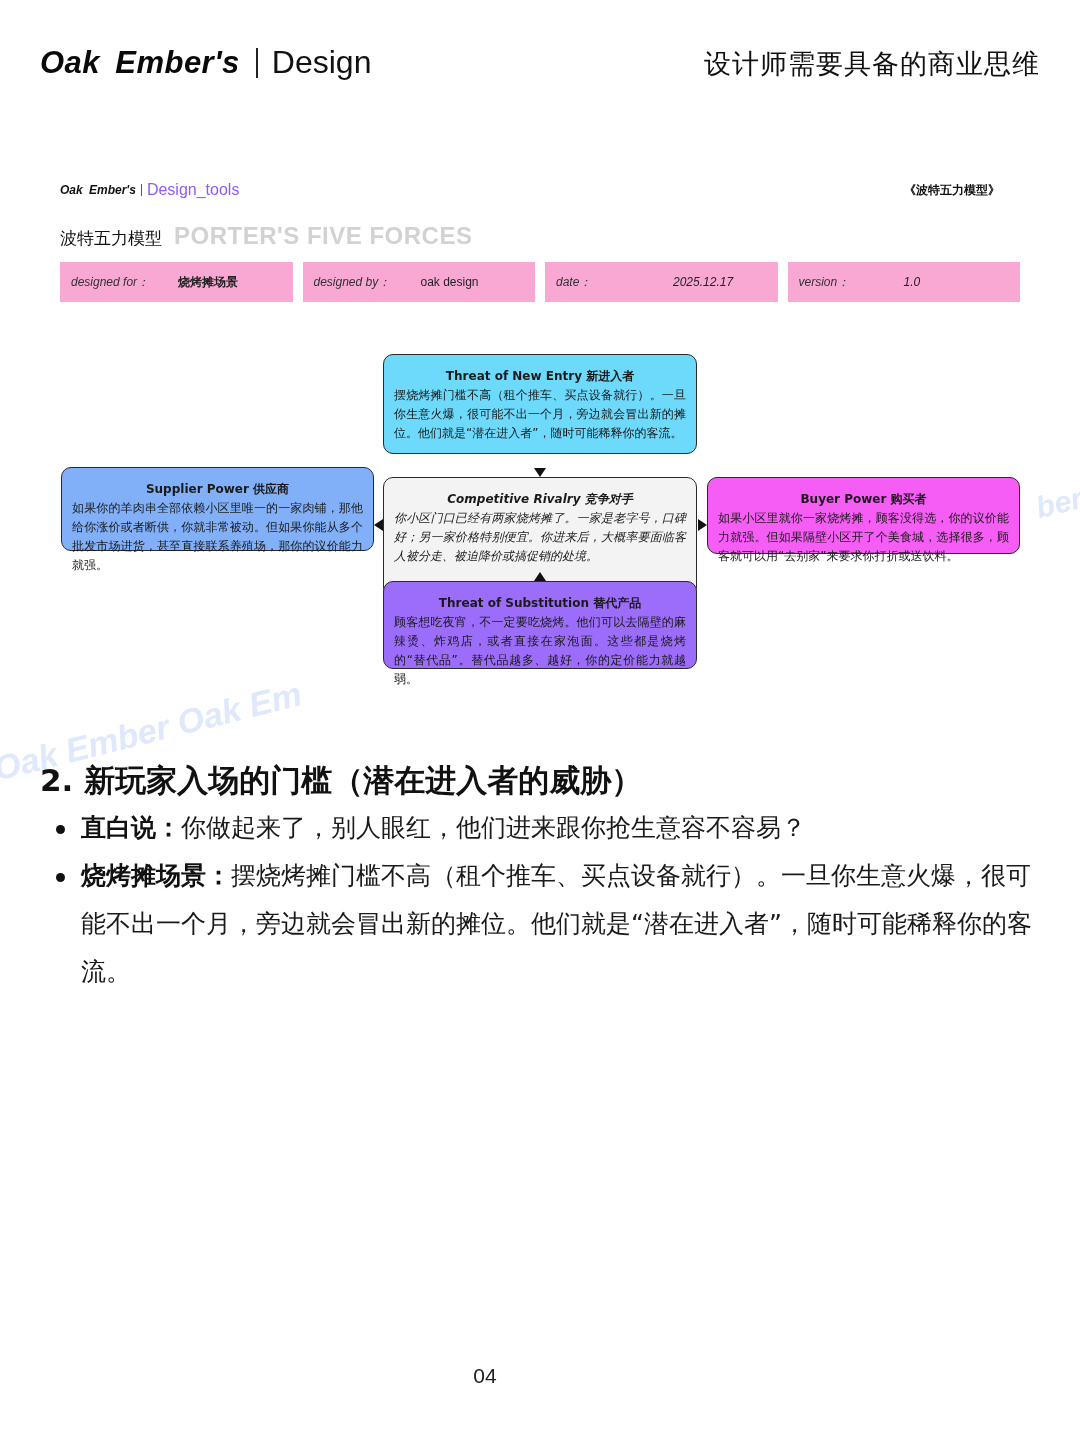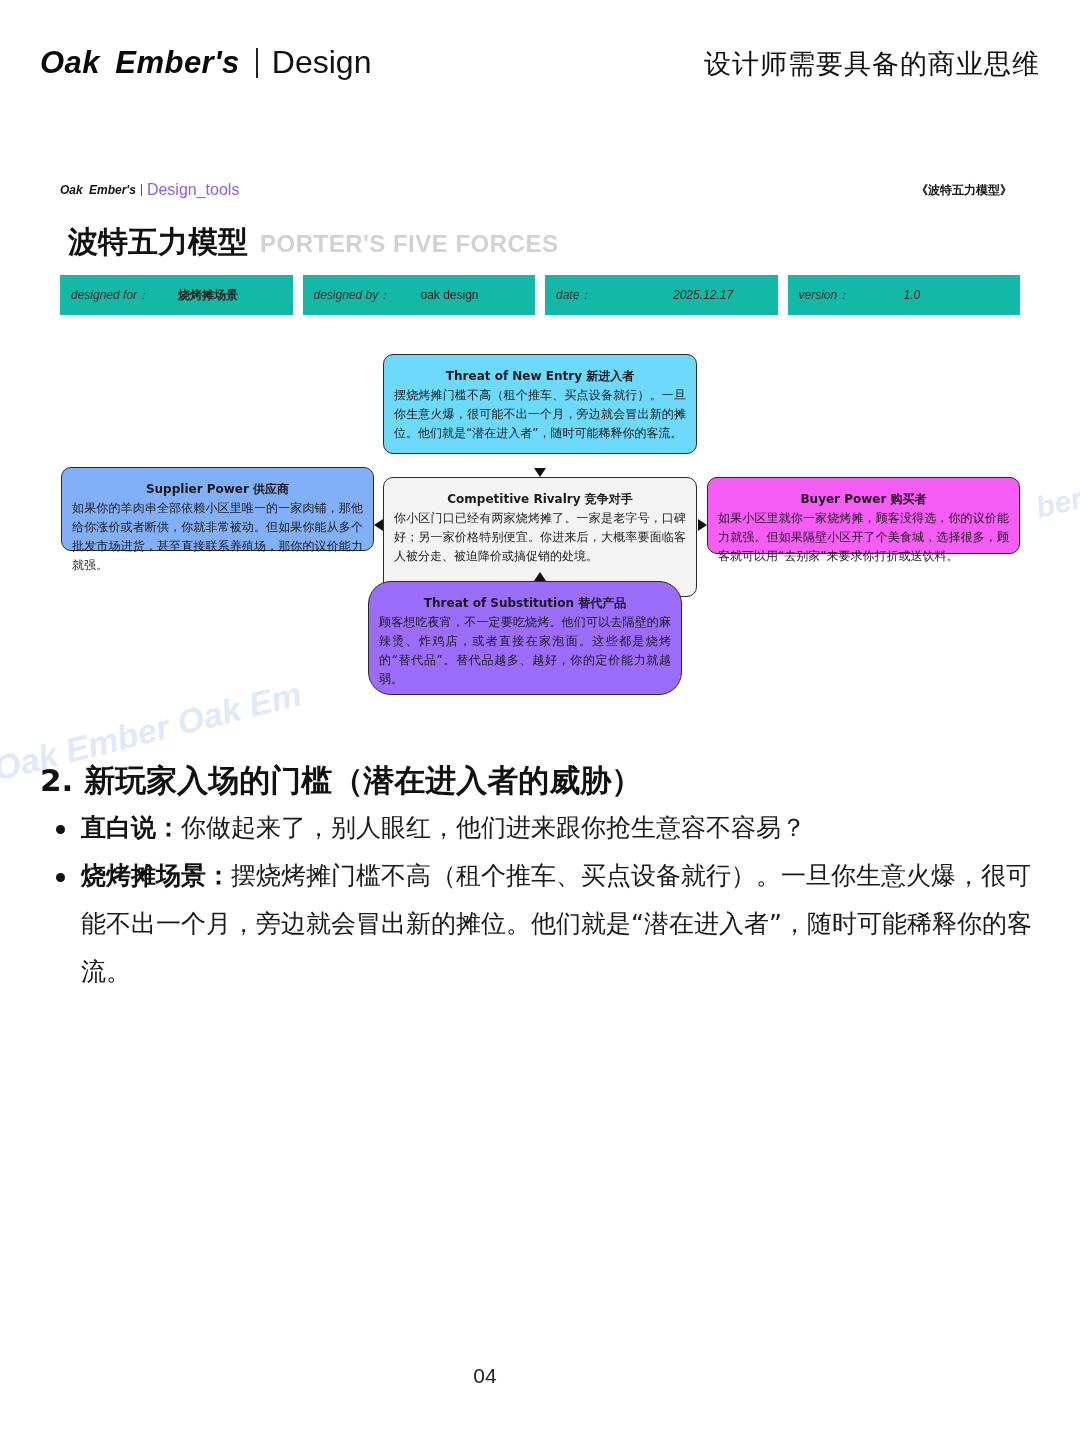--- a/index.html
+++ b/index.html
@@ -10,43 +10,43 @@
     .brand-name { font-family: "Liberation Sans", sans-serif; font-weight: bold; font-style: italic; font-size: 31px; color: #0a0a0a; letter-spacing: 0.5px; word-spacing: 6px; }
     .brand-sep { width: 2px; height: 30px; background: #222; margin: 0 14px 0 16px; }
     .brand-sub { font-family: "Liberation Sans", sans-serif; font-size: 32px; color: #111; font-weight: normal; }
     .page-topic { position: absolute; right: 40px; top: 46px; font-size: 27px; color: #111; letter-spacing: 1px; }
 
     .card { position: absolute; left: 60px; top: 176px; width: 960px; }
     .mini-brand { display: flex; align-items: center; height: 28px; }
     .mini-brand .n { font-family: "Liberation Sans", sans-serif; font-weight: bold; font-style: italic; font-size: 12px; word-spacing: 3px; color: #111; }
     .mini-brand .s { width: 1px; height: 12px; background: #555; margin: 0 5px; }
     .mini-brand .t { font-size: 16px; color: #8b5cf6; font-family: "Liberation Sans", sans-serif; }
-    .book { position: absolute; right: 8px; top: 6px; font-size: 12px; font-weight: bold; color: #111; }
+    .book { position: absolute; right: 20px; top: 6px; font-size: 12px; font-weight: bold; color: #111; }
 
     .title-row { margin-top: 18px; display: flex; align-items: baseline; }
-    .title-cn { font-size: 30px; font-weight: bold; color: #111; margin-left: 8px; }
+    .title-cn { font-size: 17px; font-weight: normal; color: #111; }
     .title-en { font-family: "Liberation Sans", sans-serif; font-size: 24px; font-weight: bold; color: #d2d2d2; margin-left: 12px; letter-spacing: 0.5px; }
 
     .meta { margin-top: 12px; display: flex; gap: 10px; }
-    .meta-cell { flex: 1; height: 40px; background: #14b8a6; display: flex; align-items: center; padding-left: 11px; font-size: 12px; }
+    .meta-cell { flex: 1; height: 40px; background: #f9a8d4; display: flex; align-items: center; padding-left: 11px; font-size: 12px; }
     .meta-cell .k { font-style: italic; color: #333; font-family: "Liberation Sans", sans-serif; width: 107px; }
     .meta-cell .v { color: #222; font-family: "Liberation Sans", sans-serif; }
     .meta-cell .v.bold { font-weight: bold; }
     .meta-cell .v.it { font-style: italic; }
     .meta-cell.date .k { width: 117px; }
     .meta-cell.ver .k { width: 105px; }
 
     .force { position: absolute; border: 1.5px solid #2a2a2a; border-radius: 10px; padding: 12px 10px 6px 10px; font-size: 12px; line-height: 19px; color: #1a1a1a; }
     .force .ft { text-align: center; font-weight: bold; font-size: 12px; margin-bottom: 0; }
     .force .fb { text-align: justify; }
     .f-new  { left: 383px; top: 354px; width: 314px; height: 100px; background: #6dd9fb; }
     .f-sup  { left: 61px;  top: 467px; width: 313px; height: 84px; background: #82b0f8; }
-    .f-riv  { left: 383px; top: 477px; width: 314px; height: 120px;  background: #f3f3f3; }
+    .f-riv  { left: 383px; top: 477px; width: 314px; height: 120px;  background: #f3f3f3; font-style: italic; }
     .f-buy  { left: 707px; top: 477px; width: 313px; height: 77px;  background: #f65df5; }
-    .f-sub  { left: 368px; top: 581px; width: 314px; height: 114px; background: #9c6cfa; border-radius: 23px; }
+    .f-sub  { left: 383px; top: 581px; width: 314px; height: 88px; background: #9c6cfa; }
 
     .arrow { position: absolute; width: 0; height: 0; }
     .a-down { left: 534px; top: 468px; border-left: 6px solid transparent; border-right: 6px solid transparent; border-top: 9px solid #111; }
     .a-up   { left: 534px; top: 572px; border-left: 6px solid transparent; border-right: 6px solid transparent; border-bottom: 9px solid #111; }
     .a-left { left: 374px; top: 519px; border-top: 6px solid transparent; border-bottom: 6px solid transparent; border-right: 9px solid #111; }
     .a-right{ left: 698px; top: 519px; border-top: 6px solid transparent; border-bottom: 6px solid transparent; border-left: 9px solid #111; }
 
     .wm { position: absolute; font-family: "Liberation Sans", sans-serif; font-style: italic; font-weight: bold; color: #dfe9fb; font-size: 34px; transform: rotate(-14deg); pointer-events: none; white-space: nowrap; }
     .wm1 { left: -10px; top: 712px; }
     .wm2 { left: 1036px; top: 486px; font-size: 30px; }

